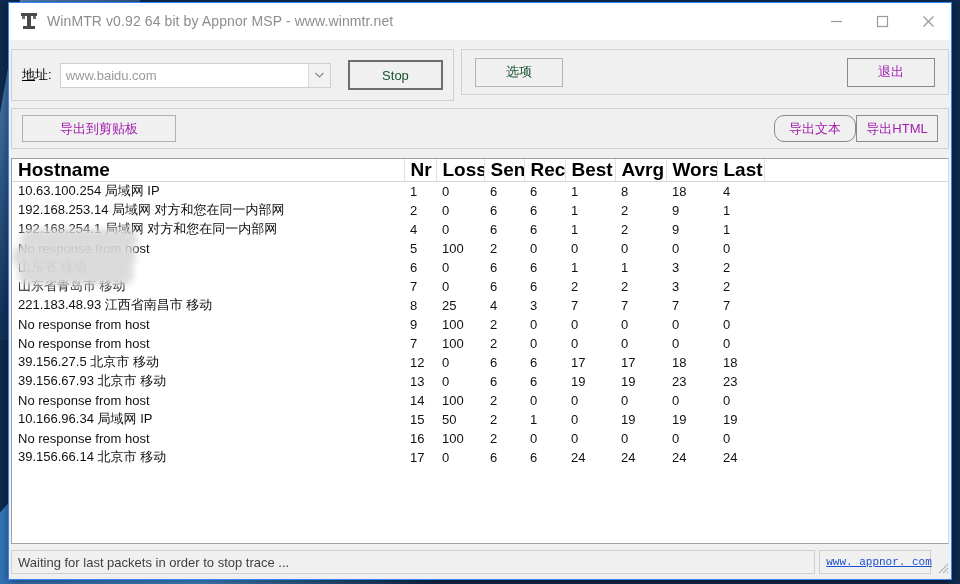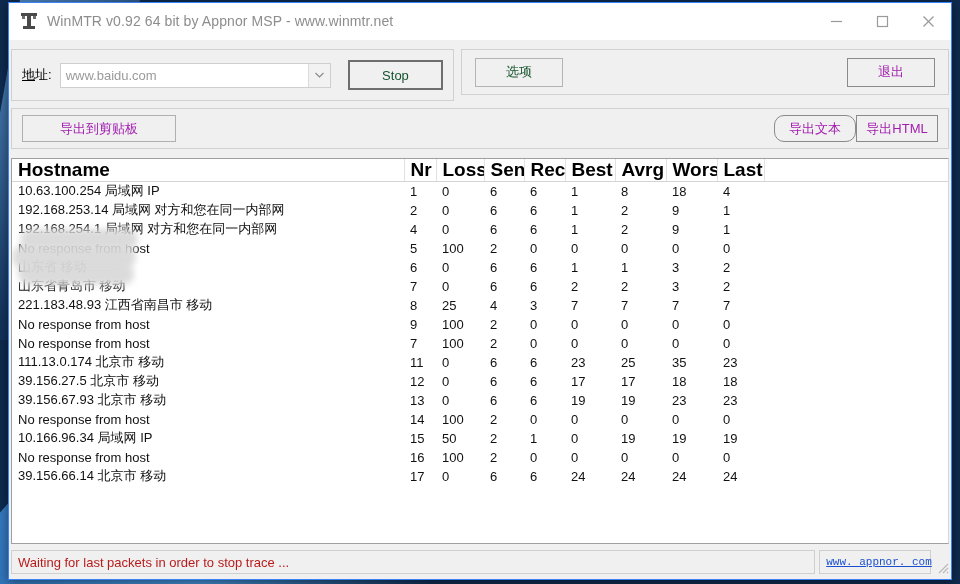--- a/index.html
+++ b/index.html
@@ -297,21 +297,21 @@
     gap: 4px;
   }
   #status-text {
     flex: 1 1 auto;
     background: #f0f0f0;
     border: 1px solid #cfcfcf;
     display: flex;
     align-items: center;
     padding-left: 6px;
     font-size: 13px;
-    color: #b91c1c;
+    color: #404040;
     box-sizing: border-box;
     white-space: nowrap;
     overflow: hidden;
   }
   #status-link-cell {
     width: 112px;
     background: #f0f0f0;
     border: 1px solid #cfcfcf;
     display: flex;
     align-items: center;
@@ -531,32 +531,20 @@
               <td class="num">100</td>
               <td class="num">2</td>
               <td class="num">0</td>
               <td class="num">0</td>
               <td class="num">0</td>
               <td class="num">0</td>
               <td class="num">0</td>
               <td></td>
             </tr>
             <tr>
-              <td>111.13.0.174 北京市 移动</td>
-              <td class="num">11</td>
-              <td class="num">0</td>
-              <td class="num">6</td>
-              <td class="num">6</td>
-              <td class="num">23</td>
-              <td class="num">25</td>
-              <td class="num">35</td>
-              <td class="num">23</td>
-              <td></td>
-            </tr>
-            <tr>
               <td>39.156.27.5 北京市 移动</td>
               <td class="num">12</td>
               <td class="num">0</td>
               <td class="num">6</td>
               <td class="num">6</td>
               <td class="num">17</td>
               <td class="num">17</td>
               <td class="num">18</td>
               <td class="num">18</td>
               <td></td>

